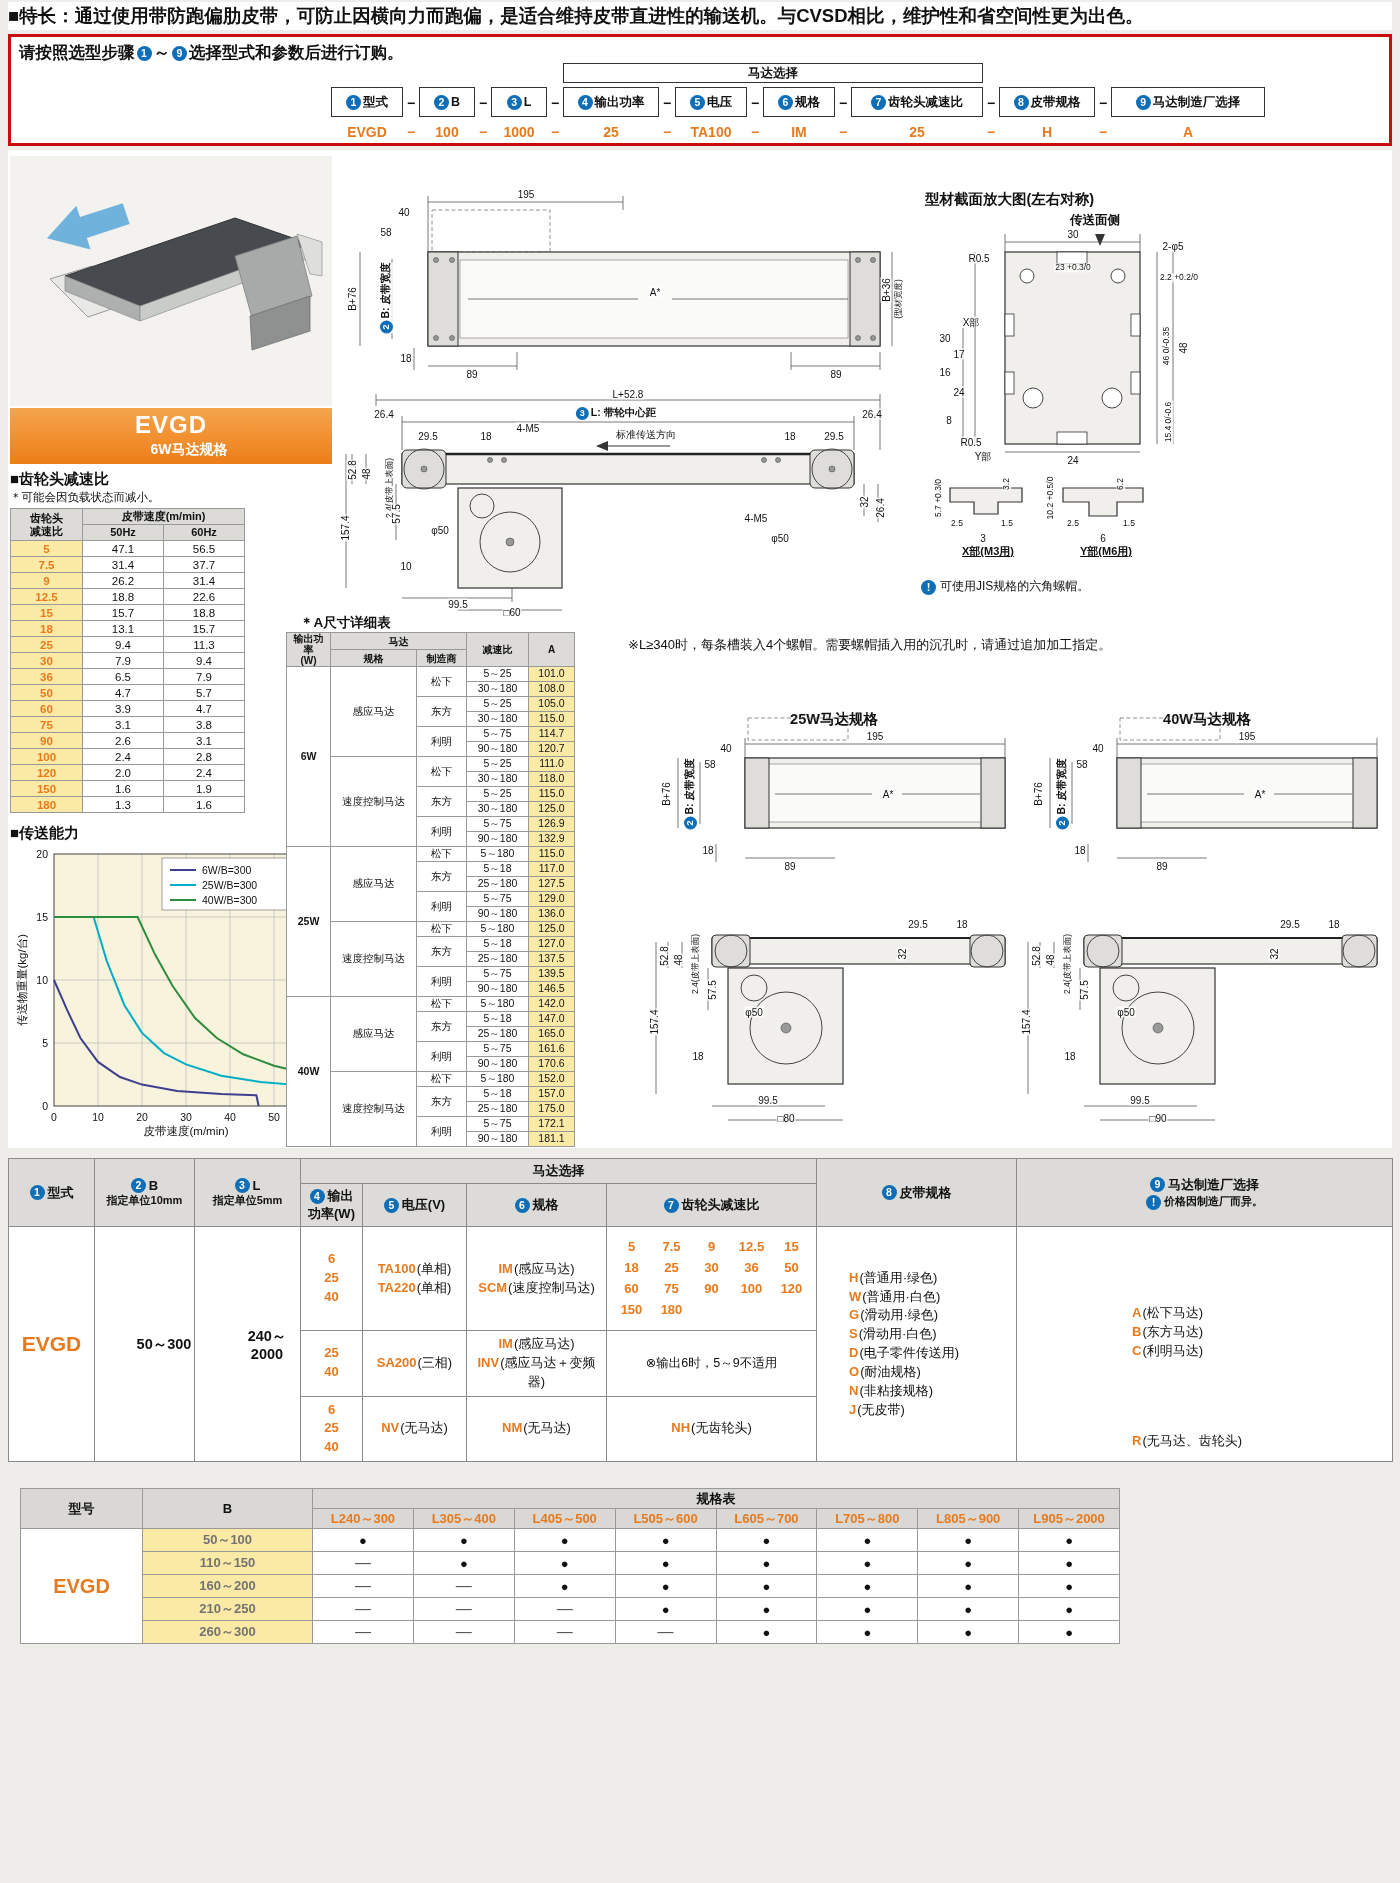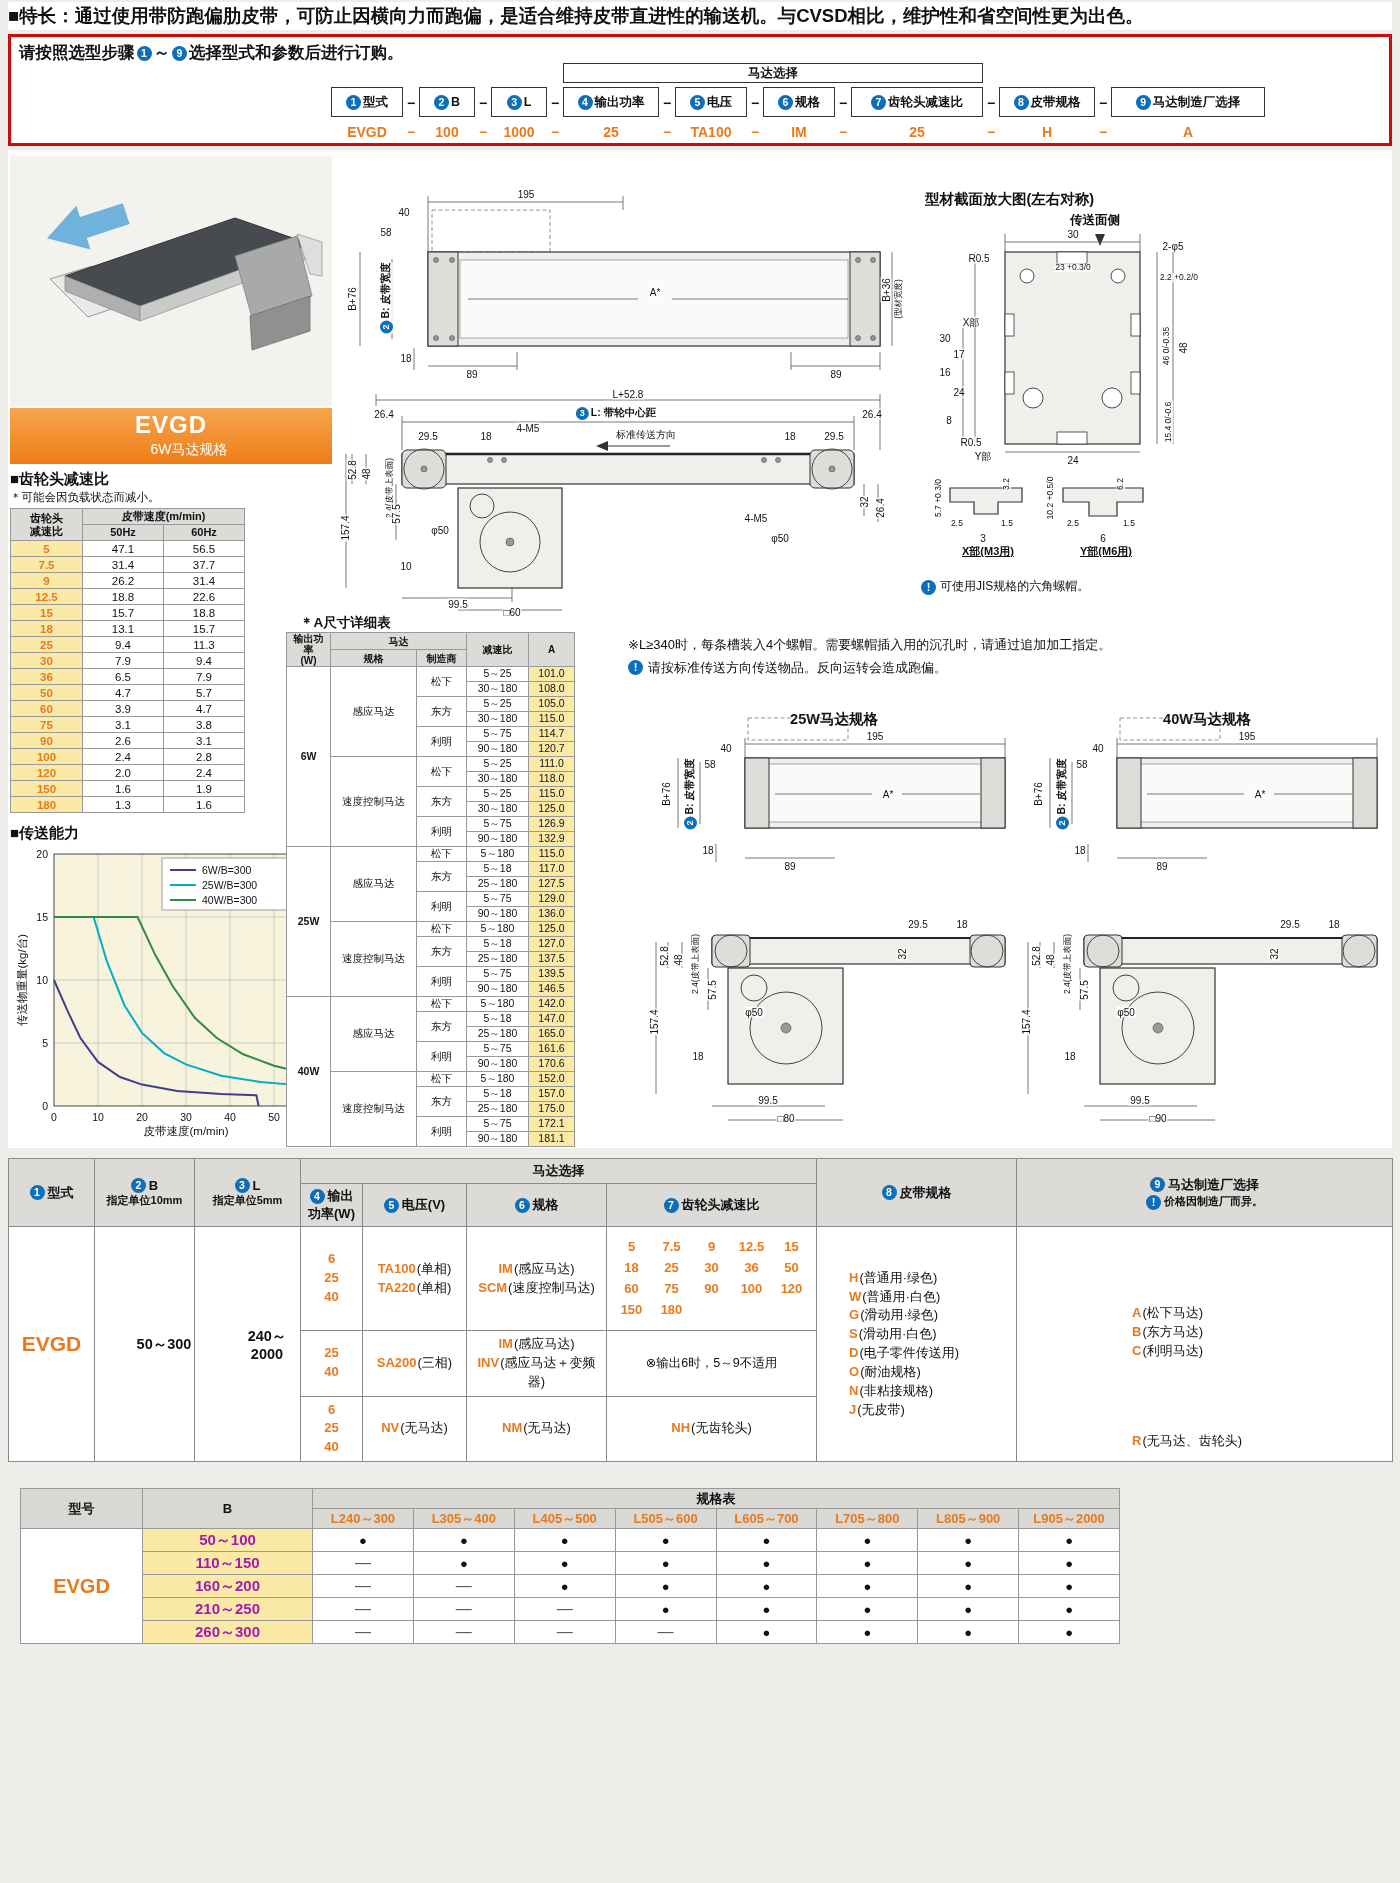--- a/index.html
+++ b/index.html
@@ -13,21 +13,21 @@
 .steps-grid{position:absolute;left:320px;top:26px;display:grid;grid-template-columns:72px 16px 56px 16px 56px 16px 96px 16px 72px 16px 72px 16px 132px 16px 96px 16px 154px;grid-template-rows:20px 36px 24px;}
 .motor-box{grid-row:1;grid-column:7/14;border:1px solid #333;text-align:center;font-size:12.5px;font-weight:bold;height:20px;line-height:18px;}
 .step-box{grid-row:2;border:1px solid #333;height:30px;margin-top:4px;display:flex;align-items:center;justify-content:center;gap:2px;font-size:12.5px;font-weight:bold;white-space:nowrap;}
 .sep{grid-row:2;margin-top:4px;display:flex;align-items:center;justify-content:center;font-weight:bold;font-size:14px;}
 .ex{grid-row:3;text-align:center;color:#E87A1E;font-weight:bold;font-size:14px;padding-top:5px;}
 .exsep{grid-row:3;text-align:center;color:#E87A1E;font-weight:bold;font-size:14px;padding-top:5px;}
 .main-panel{position:absolute;left:8px;top:150px;width:1384px;height:998px;background:#fff;}
 .photo{position:absolute;left:10px;top:156px;width:322px;height:250px;background:#F3F2EF;}
 .banner{position:absolute;left:10px;top:408px;width:322px;height:56px;background:linear-gradient(180deg,#F6A54C,#ED7D18);display:flex;flex-direction:column;align-items:center;justify-content:center;color:#fff;}
 .banner .b1{font-size:24px;font-weight:bold;letter-spacing:1px;line-height:1;}
-.banner .b2{font-size:14px;font-weight:normal;margin-top:4px;margin-left:36px;}
+.banner .b2{font-size:14px;font-weight:bold;margin-top:4px;margin-left:36px;}
 .gear-title{position:absolute;left:10px;top:470px;font-size:15px;font-weight:bold;}
 .gear-note{position:absolute;left:10px;top:490px;font-size:11.5px;}
 .gear-table{position:absolute;left:10px;top:508px;border-collapse:collapse;font-size:11.5px;background:#fff;}
 .gear-table th,.gear-table td{border:1px solid #999;text-align:center;height:16px;padding:0;}
 .gear-table th{background:#DCDBD8;font-size:11px;line-height:1.15;}
 .gear-table td{width:81px;}
 .gear-table td:first-child{width:72px;background:#FBE9A6;color:#E87A1E;font-weight:bold;}
 .cap-title{position:absolute;left:10px;top:824px;font-size:15px;font-weight:bold;}
 .chart-wrap{position:absolute;left:10px;top:842px;width:322px;height:306px;}
 .chart-ylabel{position:absolute;left:12px;top:138px;transform:translate(-50%,-50%) rotate(-90deg);font-size:11.5px;white-space:nowrap;}
@@ -91,21 +91,21 @@
 td.makers-cell{position:relative;text-align:left;}
 .makers{position:absolute;left:115px;top:45%;transform:translateY(-50%);}
 .maker-r{position:absolute;left:115px;bottom:10px;}
 td.note-cell{font-size:12.5px;}
 .spec-table{position:absolute;left:20px;top:1488px;width:1100px;border-collapse:collapse;background:#fff;table-layout:fixed;}
 .spec-table th,.spec-table td{border:1px solid #999;text-align:center;}
 .spec-table th{background:#D9D8D5;font-size:13px;font-weight:bold;height:20px;}
 .spec-table tr.lcols th{color:#E87A1E;font-size:13px;}
 .spec-table td{height:23px;}
 .spec-table td.model{color:#E87A1E;font-weight:bold;font-size:20px;}
-.spec-table td.brange{background:#FBE9A6;color:#a21caf;font-weight:bold;font-size:15px;}
+.spec-table td.brange{background:#FBE9A6;color:#737373;font-weight:bold;font-size:13px;}
 .spec-table td.dot{font-size:13px;}
 .spec-table td.dash{color:#555;}
 </style>
 </head>
 <body>
 
 <div class="feature-bar">■特长：通过使用带防跑偏肋皮带，可防止因横向力而跑偏，是适合维持皮带直进性的输送机。与CVSD相比，维护性和省空间性更为出色。</div>
 
 <div class="order-box">
   <div class="order-instruction">
@@ -708,24 +708,20 @@
         <td>90～180</td>
         <td>181.1</td>
       </tr>
     </tbody>
 </table>
 
 <div class="notes">
   <div class="note">
       <span>※L≥340时，每条槽装入4个螺帽。需要螺帽插入用的沉孔时，请通过追加加工指定。</span>
     </div>
-  <div class="note">
-      <span class="info-icon"></span>
-      <span>请按标准传送方向传送物品。反向运转会造成跑偏。</span>
-    </div>
 </div>
 
 <div class="dw" id="dw-25">
   <div class="wtitle">25W马达规格</div>
   <svg class="geom" width="368" height="438" viewBox="0 0 368 438">
     <g class="dl">
       <line x1="95" y1="34" x2="355" y2="34"></line>
         <line x1="95" y1="28" x2="95" y2="48"></line>
         <line x1="355" y1="28" x2="355" y2="48"></line>
       <line x1="28" y1="48" x2="28" y2="118"></line>

